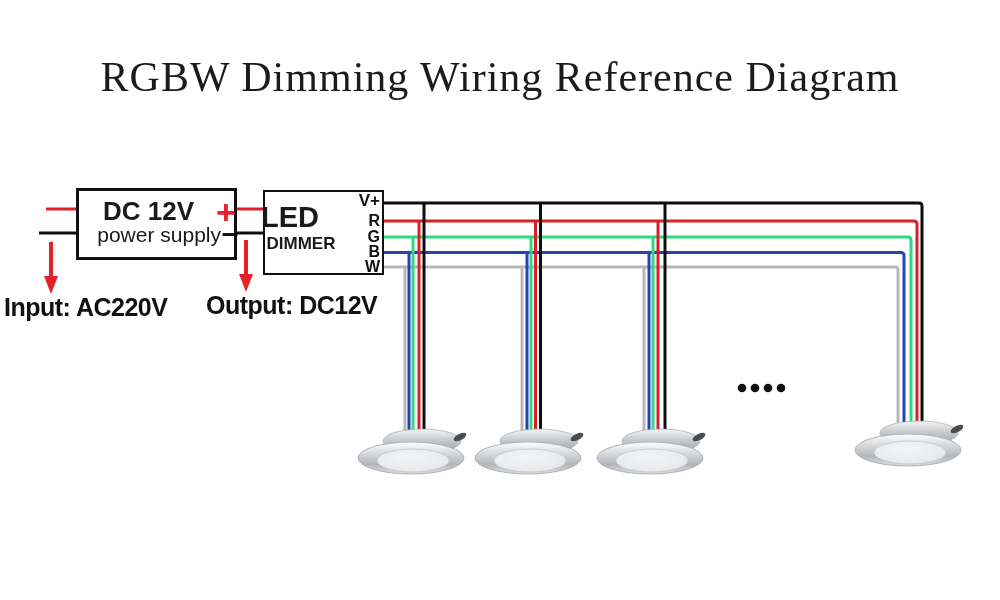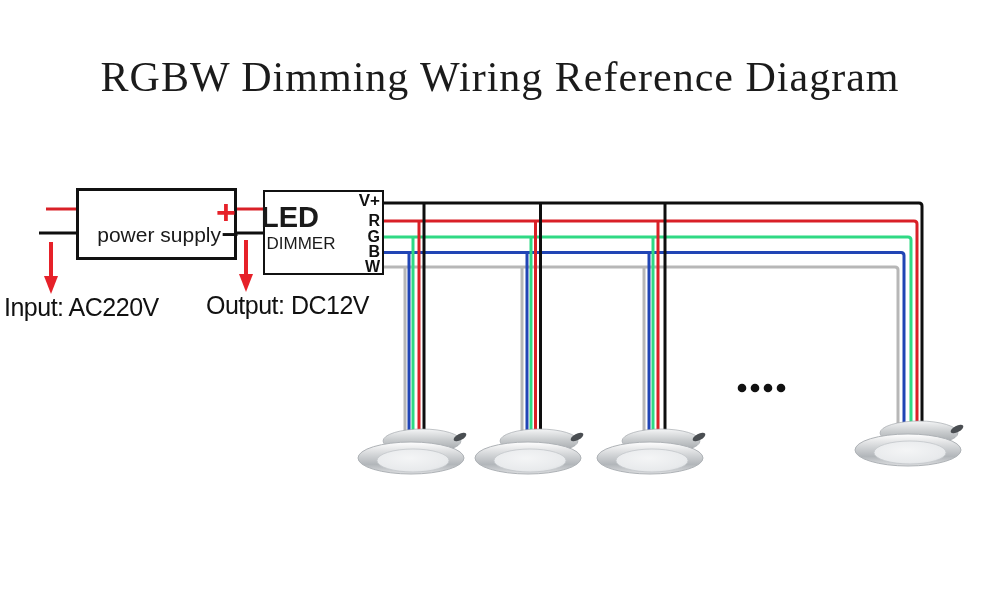--- a/index.html
+++ b/index.html
@@ -21,29 +21,29 @@
     font-size:26px;font-weight:700;color:#1a1a1a;line-height:28px;}
   .ps-line2{position:absolute;left:76px;top:213px;width:145px;text-align:right;
     font-size:21px;font-weight:500;color:#1a1a1a;line-height:22px;}
   .plus-sign{position:absolute;left:210px;top:184px;width:32px;text-align:center;
     font-size:34px;font-weight:700;color:#e62129;line-height:34px;}
   .minus-sign{position:absolute;left:214px;top:207px;width:32px;text-align:center;
     font-size:30px;font-weight:700;color:#111;line-height:30px;}
   .dm-line1{position:absolute;left:261px;top:192px;width:80px;text-align:left;
     font-size:29px;font-weight:700;color:#1a1a1a;line-height:29px;}
   .dm-line2{position:absolute;left:261px;top:224px;width:80px;text-align:center;
-    font-size:17px;font-weight:400;color:#1a1a1a;line-height:18px;}
+    font-size:17px;font-weight:700;color:#1a1a1a;line-height:18px;}
   .pin{position:absolute;left:330px;width:50px;text-align:right;
     font-size:16px;font-weight:700;color:#111;line-height:18px;}
   .pin-0{top:181px;font-size:17px;}
   .pin-1{top:201px;}
   .pin-2{top:217px;}
   .pin-3{top:232px;}
   .pin-4{top:247px;}
-  .io-label{position:absolute;font-size:25px;font-weight:400;color:#111;
+  .io-label{position:absolute;font-size:25px;font-weight:700;color:#111;
     letter-spacing:-0.5px;line-height:26px;}
   .input-label{left:4px;top:283px;}
   .output-label{left:206px;top:281px;}
 </style>
 </head>
 <body>
 
 <div class="canvas">
 
   <svg id="wiring" viewBox="0 0 1000 600">
@@ -111,20 +111,21 @@
       <ellipse cx="652" cy="449.5" rx="36" ry="11.5" fill="url(#gLens)" stroke="#c3c7ca" stroke-width="0.8"></ellipse>
       <ellipse cx="919" cy="422" rx="39" ry="12" fill="url(#gTop)" stroke="#9aa0a4" stroke-width="0.6"></ellipse>
       <ellipse cx="957" cy="418" rx="7" ry="3.2" fill="#4a4e52" transform="rotate(-28 957 418)"></ellipse>
       <ellipse cx="908" cy="439" rx="53" ry="16" fill="url(#gMetal)" stroke="#aeb2b6" stroke-width="1"></ellipse>
       <ellipse cx="910" cy="441.5" rx="36" ry="11.5" fill="url(#gLens)" stroke="#c3c7ca" stroke-width="0.8"></ellipse>
     </svg>
 
   <h1 class="title">RGBW Dimming Wiring Reference Diagram</h1>
 
   <div class="box power-box"></div>
+  <div class="ps-line1">DC 12V</div>
   <div class="ps-line2">power supply</div>
   <div class="plus-sign">+</div>
   <div class="minus-sign">–</div>
 
   <div class="box dimmer-box"></div>
   <div class="dm-line1">LED</div>
   <div class="dm-line2">DIMMER</div>
   <div class="pin pin-0">V+</div>
   <div class="pin pin-1">R</div>
   <div class="pin pin-2">G</div>

